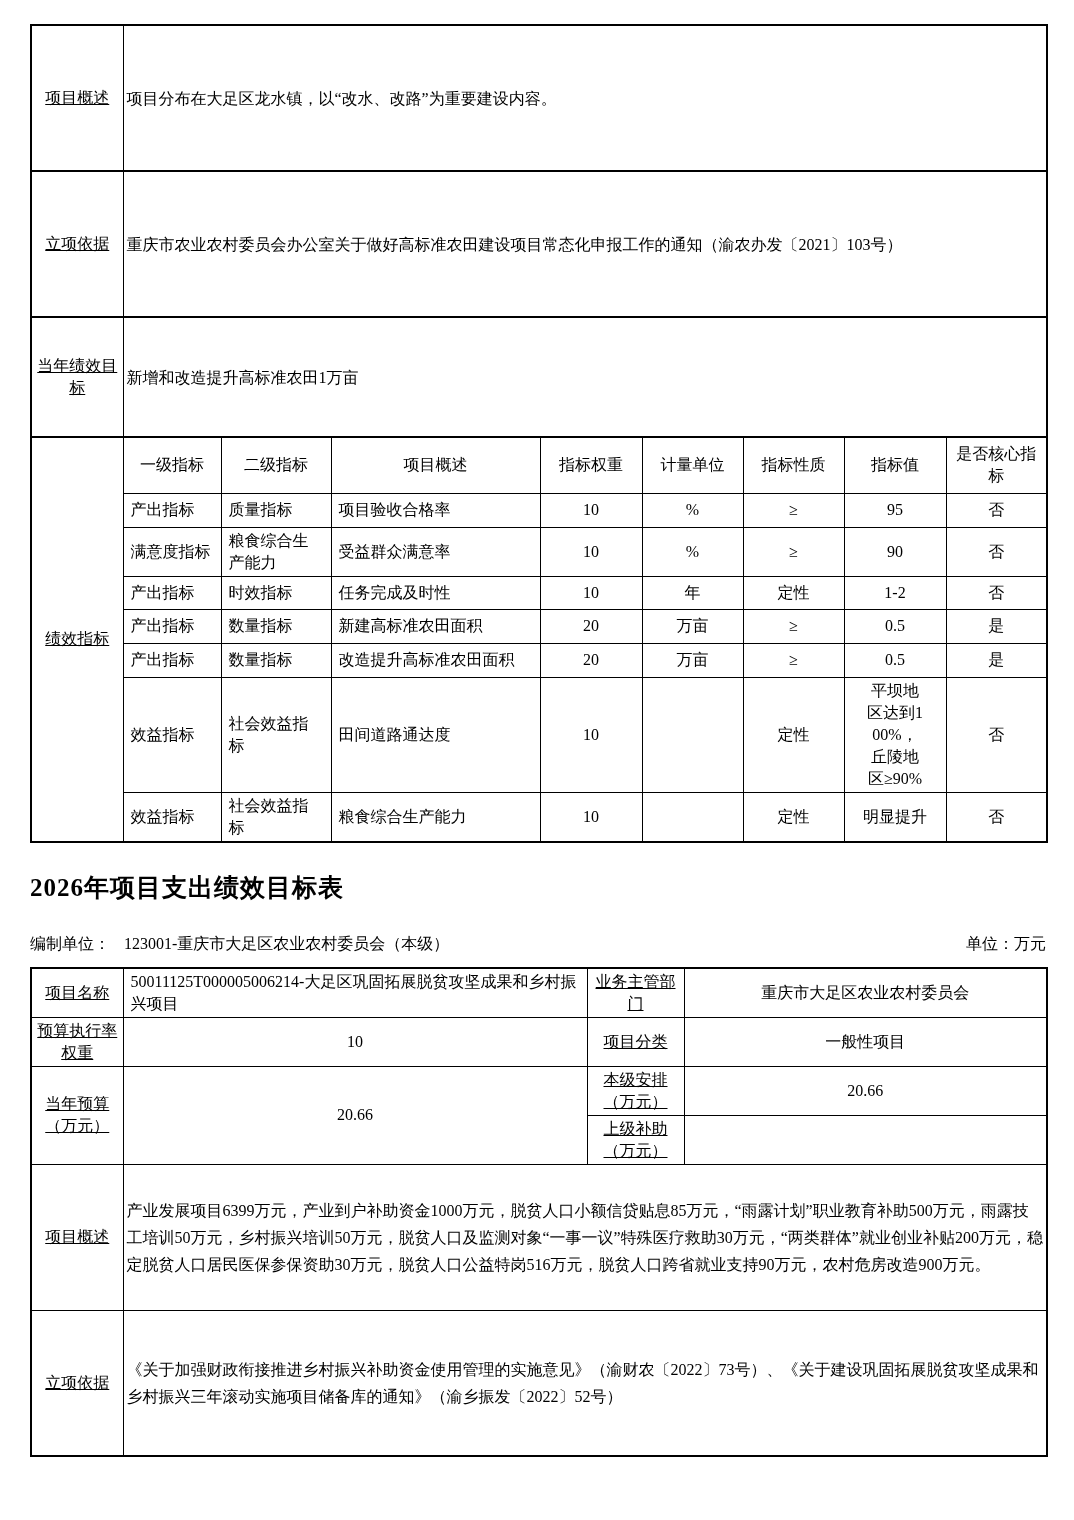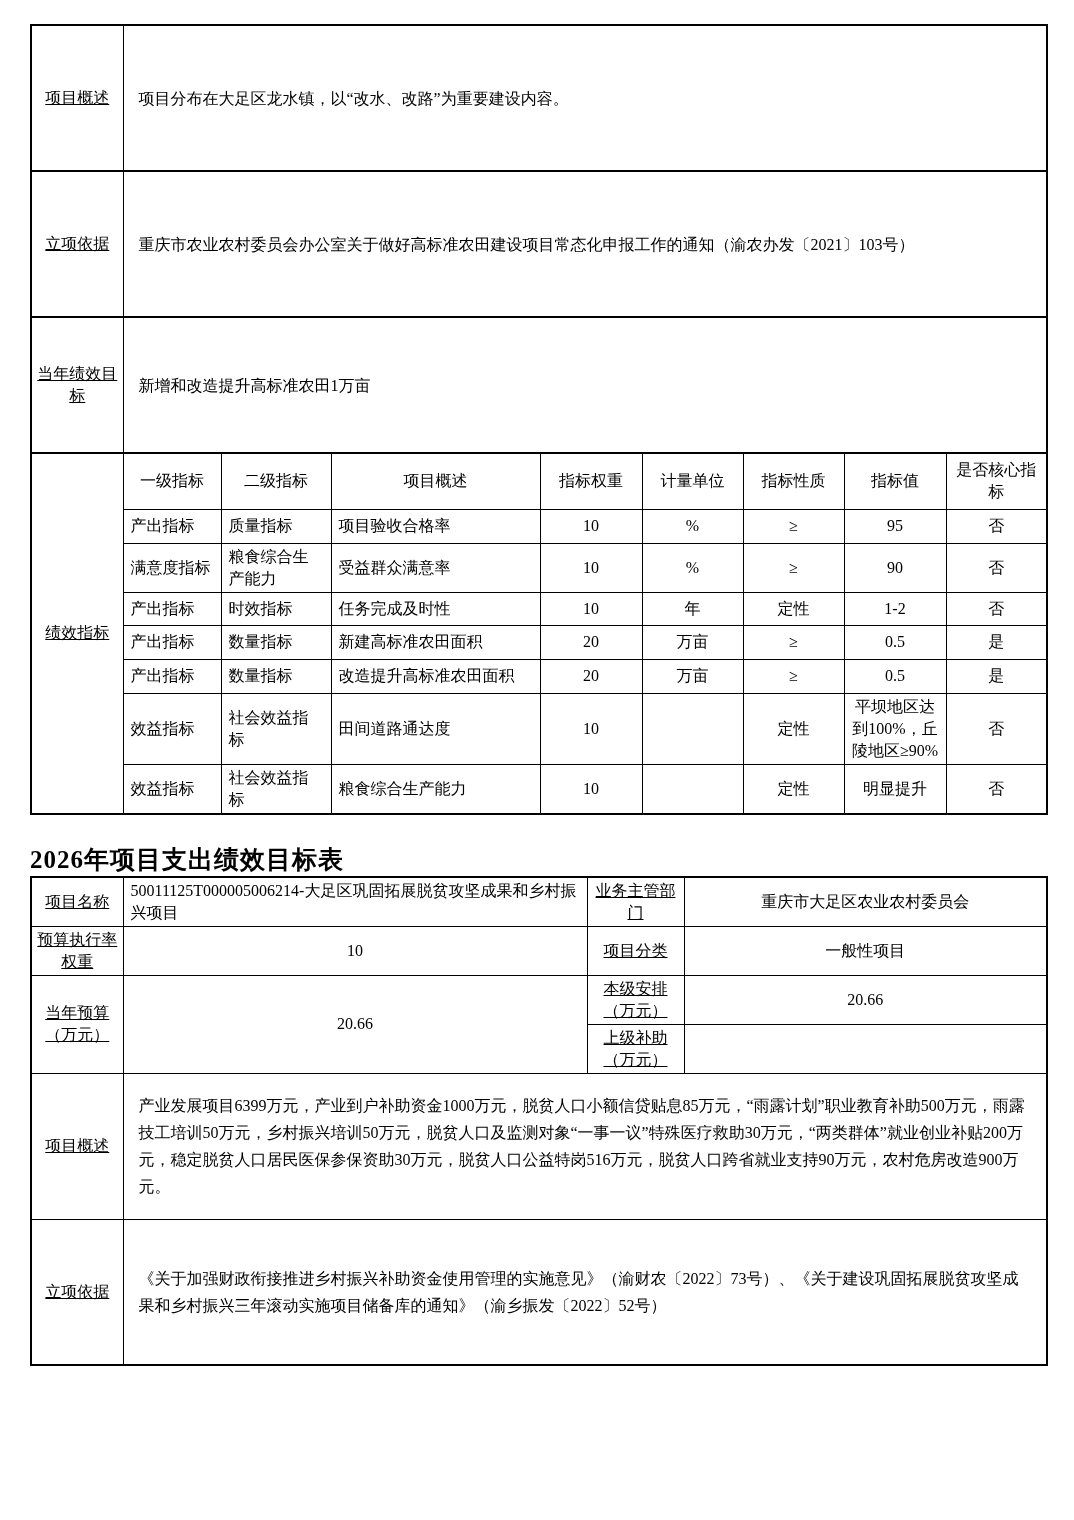--- a/index.html
+++ b/index.html
@@ -26,21 +26,21 @@
     line-height:22px;
     padding:2px 4px;
     vertical-align:middle;
     overflow:hidden;
     word-break:break-all;
   }
   tr.major>td, tr.major>th{border-bottom-width:2px;}
   .lbl{padding:2px 3px;text-decoration:underline;}
   .ctr{text-align:center;}
   .lft{text-align:left;padding:2px 7px;margin-top:46px;}
-  .par{text-align:left;padding:4px 15px;line-height:27px;}
+  .par{text-align:left;padding:4px 3px;line-height:27px;}
   .prewrap{white-space:pre-line;}
   .title{
     font-size:25px;
     font-weight:bold;
     text-align:left;
     letter-spacing:1px;
     margin:28px 0 0 0;
     width:1016px;
   }
   .meta{
@@ -72,21 +72,21 @@
     </colgroup>
     <tbody>
         <tr class="major" style="height:146px">
       <th class="lbl">项目概述</th>
       <td class="par" colspan="8">项目分布在大足区龙水镇，以“改水、改路”为重要建设内容。</td>
     </tr>
     <tr class="major" style="height:146px">
       <th class="lbl">立项依据</th>
       <td class="par" colspan="8">重庆市农业农村委员会办公室关于做好高标准农田建设项目常态化申报工作的通知（渝农办发〔2021〕103号）</td>
     </tr>
-    <tr class="major" style="height:136px">
+    <tr class="major" style="height:120px">
       <th class="lbl">当年绩效目标</th>
       <td class="par" colspan="8">新增和改造提升高标准农田1万亩</td>
     </tr>
     <tr style="height:56px">
       <th class="lbl" rowspan="8">绩效指标</th>
       <th class="ctr">一级指标</th>
       <th class="ctr">二级指标</th>
       <th class="ctr">项目概述</th>
       <th class="ctr">指标权重</th>
       <th class="ctr">计量单位</th>
@@ -144,38 +144,44 @@
       <td class="ctr">0.5</td>
       <td class="ctr">是</td>
     </tr>
     <tr style="height:68px">
       <td class="lft">效益指标</td>
       <td class="lft">社会效益指标</td>
       <td class="lft">田间道路通达度</td>
       <td class="ctr">10</td>
       <td class="ctr"></td>
       <td class="ctr">定性</td>
-      <td class="ctr" style="padding:2px 4px">平坝地区达到100%，丘陵地区≥90%</td>
+      <td class="ctr" style="padding:2px 20px">平坝地区达到100%，丘陵地区≥90%</td>
       <td class="ctr">否</td>
     </tr>
     <tr style="height:34px">
       <td class="lft">效益指标</td>
       <td class="lft">社会效益指标</td>
       <td class="lft">粮食综合生产能力</td>
       <td class="ctr">10</td>
       <td class="ctr"></td>
       <td class="ctr">定性</td>
       <td class="ctr">明显提升</td>
       <td class="ctr">否</td>
     </tr>
   </tbody>
     </table>
 
   <div class="title">2026年项目支出绩效目标表</div>
 
+  <div class="meta">
+    <div>
+      <span>编制单位：</span><span class="indent">123001-重庆市大足区农业农村委员会（本级）</span>
+    </div>
+    <div>单位：万元</div>
+  </div>
 
   <table class="t2">
     <colgroup>
       <col style="width:92px">
         <col style="width:464px">
         <col style="width:97px">
         <col style="width:363px">
     </colgroup>
     <tbody>
         <tr style="height:46px">

